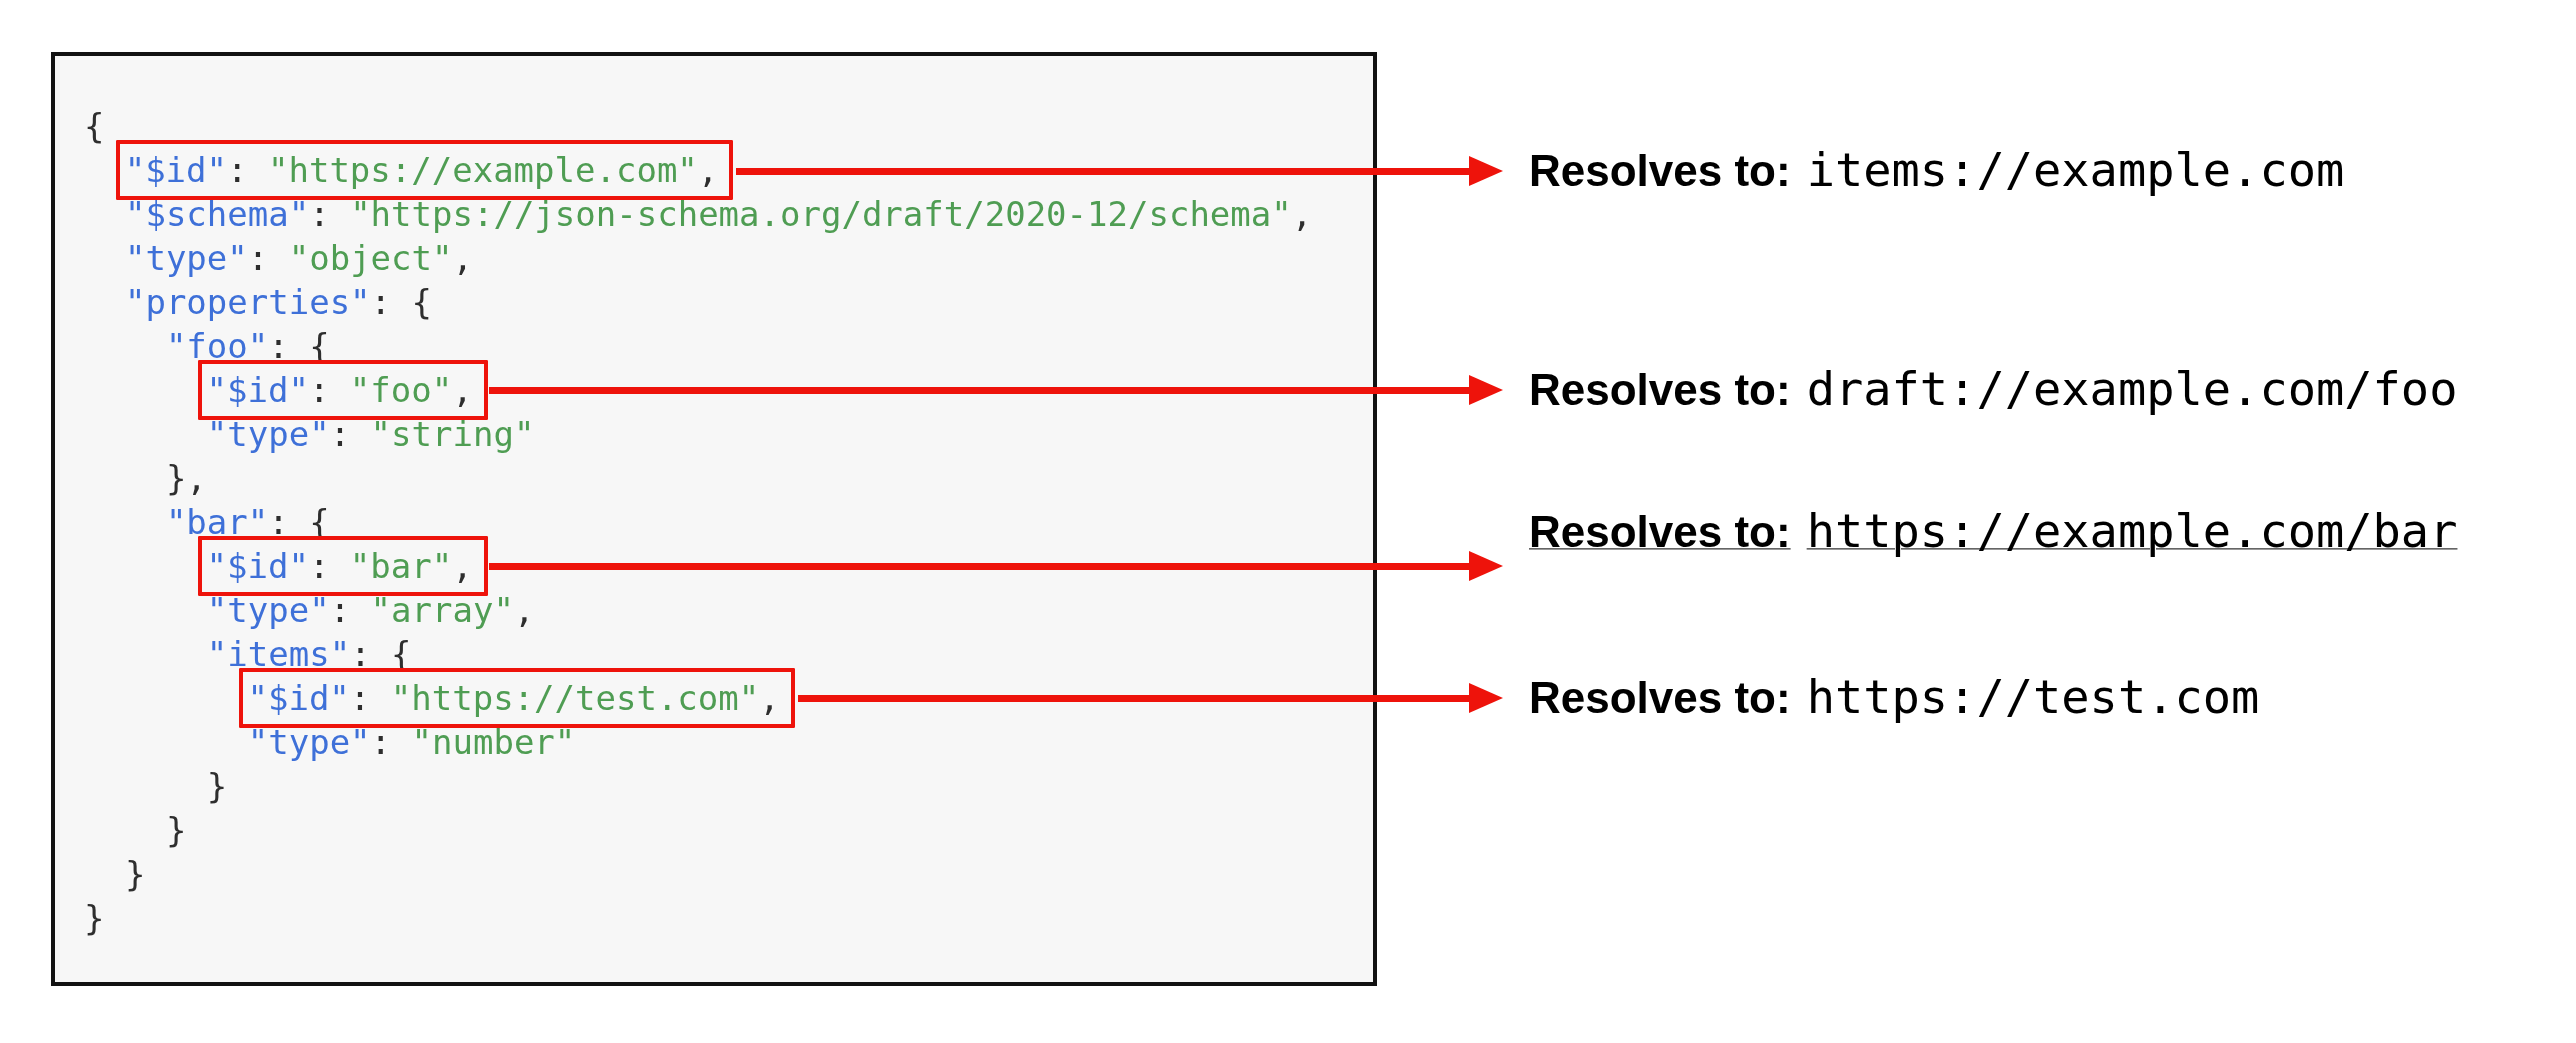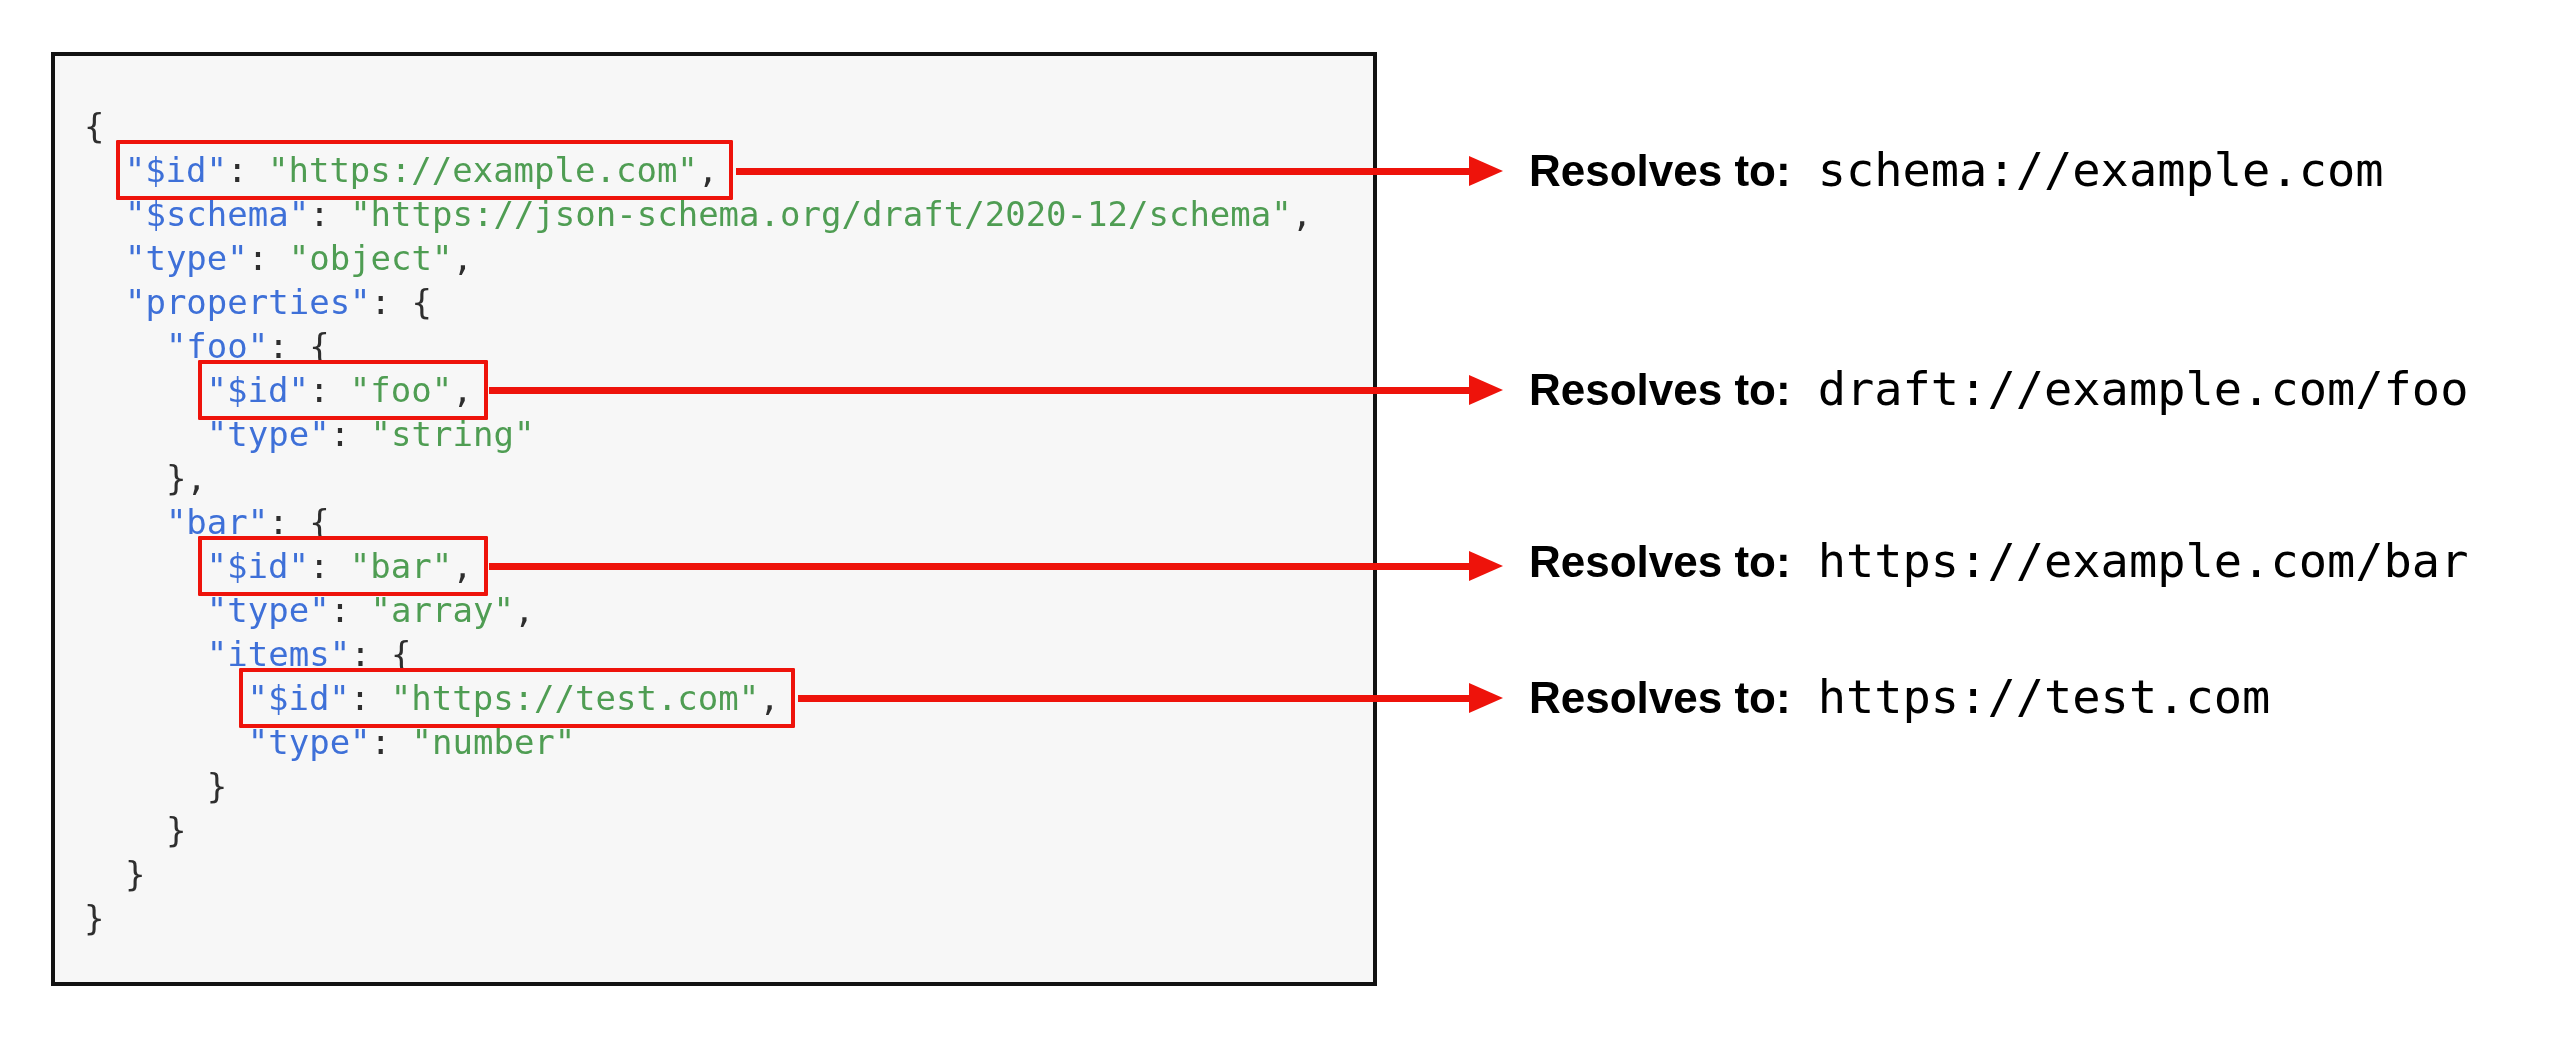--- a/index.html
+++ b/index.html
@@ -67,21 +67,21 @@
     left: 1529px;
     transform: translateY(-52%);
     white-space: nowrap;
     z-index: 4;
   }
   .annotation .resolves-label {
     font-family: "Liberation Sans", sans-serif;
     font-weight: 700;
     font-size: 44px;
     color: #000000;
-    margin-right: 27px;
+    margin-right: 16px;
   }
   .annotation .resolved-uri {
     font-family: "DejaVu Sans Mono", monospace;
     font-weight: 400;
     font-size: 47px;
     color: #000000;
   }
 </style>
 </head>
 <body>
@@ -97,20 +97,20 @@
       <div class="conn-head" style="left: 1469px; top: 156px;"></div>
       <div class="conn-line" style="left: 489px; top: 387px; width: 984px;"></div>
       <div class="conn-head" style="left: 1469px; top: 375px;"></div>
       <div class="conn-line" style="left: 489px; top: 563px; width: 984px;"></div>
       <div class="conn-head" style="left: 1469px; top: 551px;"></div>
       <div class="conn-line" style="left: 798px; top: 695px; width: 674px;"></div>
       <div class="conn-head" style="left: 1469px; top: 683px;"></div>
     </div>
 
   <div id="annotations">
-      <div class="annotation" style="top: 171px;"><span class="resolves-label">Resolves to:</span><span class="resolved-uri">schema://example.com</span></div>
+      <div class="annotation" style="top: 171px;"><span class="resolves-label">Resolves to:</span><span class="resolved-uri">items://example.com</span></div>
       <div class="annotation" style="top: 390px;"><span class="resolves-label">Resolves to:</span><span class="resolved-uri">draft://example.com/foo</span></div>
-      <div class="annotation" style="top: 562px;"><span class="resolves-label">Resolves to:</span><span class="resolved-uri">https://example.com/bar</span></div>
+      <div class="annotation" style="top: 532px; text-decoration: underline;"><span class="resolves-label">Resolves to:</span><span class="resolved-uri">https://example.com/bar</span></div>
       <div class="annotation" style="top: 698px; text-align: center;"><span class="resolves-label">Resolves to:</span><span class="resolved-uri">https://test.com</span></div>
     </div>
 
 </div>
 
 
 </body></html>

